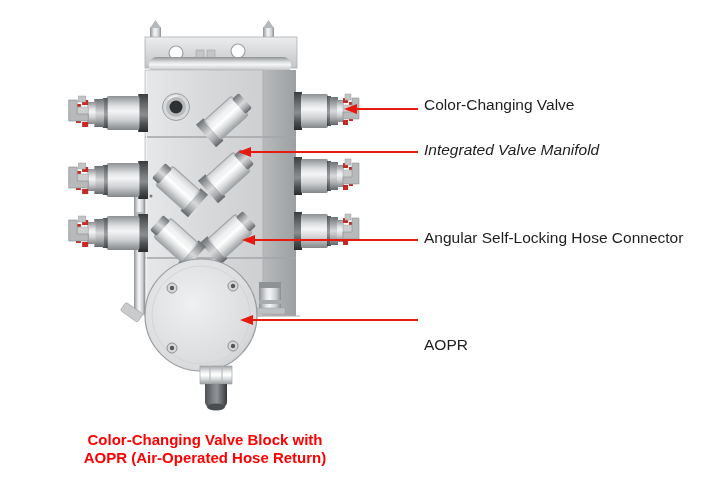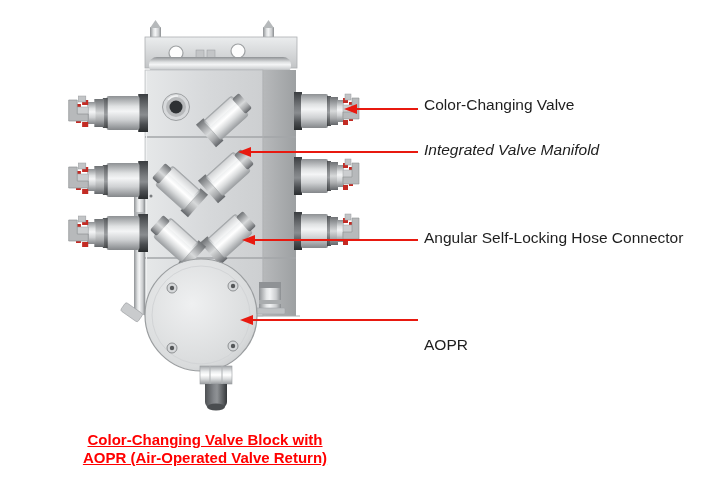--- a/index.html
+++ b/index.html
@@ -26,21 +26,21 @@
     position:absolute;left:424px;white-space:nowrap;
     font-size:15.5px;line-height:22px;color:var(--label-text);
   }
   .a1 .head{left:344px;top:104px;} .a1 .line{left:355px;top:108px;width:63px;} .a1 .lbl{top:94px;}
   .a2 .head{left:238px;top:147px;} .a2 .line{left:249px;top:151px;width:169px;} .a2 .lbl{top:139px;font-style:italic;}
   .a3 .head{left:242px;top:235px;} .a3 .line{left:253px;top:239px;width:165px;} .a3 .lbl{top:227px;text-align:right;}
   .a4 .head{left:240px;top:315px;} .a4 .line{left:251px;top:319px;width:167px;} .a4 .lbl{top:294px;margin-top:40px;}
   
   .caption{
     position:absolute;left:52px;top:431px;width:306px;text-align:center;
-    color:var(--caption-red);font-weight:bold;font-size:15px;line-height:18px;text-decoration:underline;
+    color:var(--caption-red);font-weight:bold;font-size:15px;line-height:18px;
   }
 </style>
 </head>
 <body>
 
 <div class="canvas">
 
   <svg class="illustration" width="722" height="488" viewBox="0 0 722 488" aria-hidden="true">
     <defs>
       <linearGradient id="gPlate" x1="0" y1="0" x2="0" y2="1">
@@ -242,16 +242,16 @@
     <span class="lbl">Angular Self-Locking Hose Connector</span>
   </div>
   <div class="ann a4">
     <span class="head"></span>
     <span class="line"></span>
     <span class="lbl">AOPR</span>
   </div>
 
   <div class="caption">
     <div>Color-Changing Valve Block with</div>
-    <div>AOPR (Air-Operated Valve Return)</div>
+    <div>AOPR (Air-Operated Hose Return)</div>
   </div>
 
 </div>
 
 </body></html>

